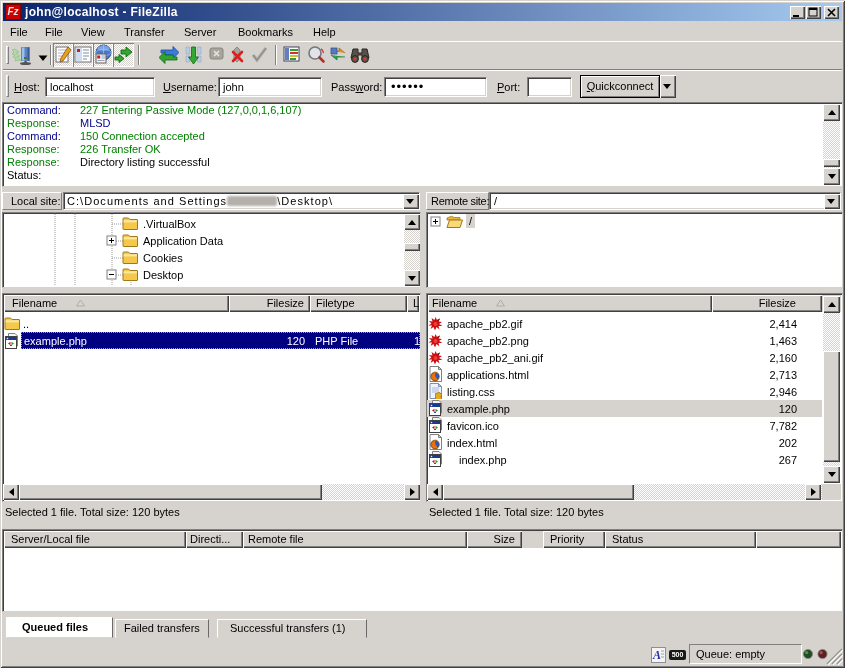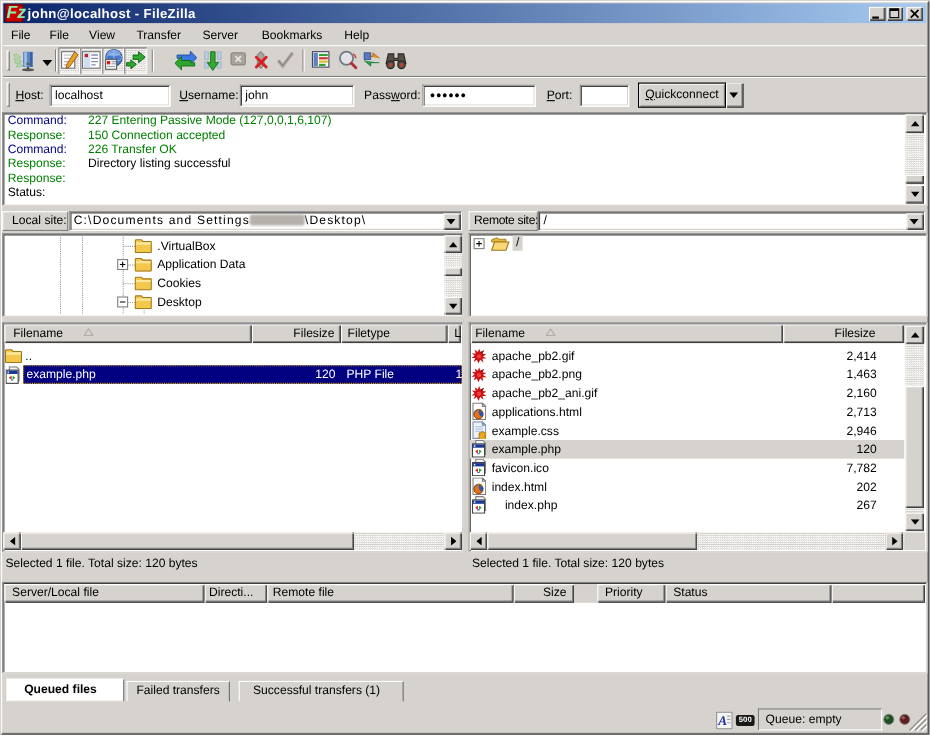--- a/index.html
+++ b/index.html
@@ -59,21 +59,21 @@
   <path d="M7.5 1 L9 4 L12 2.5 L10.5 5.5 L14 6 L11 8 L14.5 10 L10.5 10 L11.5 13.5 L8.5 11 L7 14.5 L5.5 11 L2.5 13 L4 9.5 L0.5 9.5 L3.5 7.5 L1 5 L4.5 5.5 L3.5 2 L6.5 4 Z" fill="#cc1010"></path>
   <path d="M9 4 L12 2.5 L10.5 5.5 L9.5 5 Z" fill="#881010"></path>
   <circle cx="7.5" cy="8" r="2" fill="#e84040"></circle>
 </g>
 </defs>
 </svg>
 
 <div class="abs" style="left:0;top:0;width:845px;height:668px; box-shadow: inset 1px 1px 0 #d6d3ce, inset -1px -1px 0 #404040, inset 2px 2px 0 #ffffff, inset -2px -2px 0 #808080; background:#d6d3ce;"></div>
 
 <div class="abs" style="left:3px;top:3px;width:839px;height:18px;background:linear-gradient(90deg,#0a246a,#a6caf0);"></div>
-<div class="abs" style="left:5px;top:4px;width:16px;height:16px;background:#cc0000;border:1px solid #7a0000;color:#86efac;font-weight:bold;font-style:italic;font-size:16px;line-height:14px;text-align:center;">Fz</div>
+<div class="abs" style="left:5px;top:4px;width:16px;height:16px;background:#cc0000;border:1px solid #7a0000;color:#e5e5e5;font-weight:bold;font-style:italic;font-size:10px;line-height:14px;text-align:center;">Fz</div>
 <div class="abs" style="left:25px;top:5px;color:#fff;font-weight:bold;font-size:12px;letter-spacing:0.3px;">john@localhost - FileZilla</div>
 <div class="abs btn3d" style="left:790px;top:6px;width:15px;height:13px;"><svg width="15" height="13">
       <rect x="3" y="9" width="6" height="2" fill="#000"></rect>
     </svg></div>
 <div class="abs btn3d" style="left:806px;top:6px;width:15px;height:13px;"><svg width="15" height="13">
       <rect x="3" y="2" width="8" height="8" fill="none" stroke="#000" stroke-width="1"></rect>
       <rect x="3" y="2" width="8" height="2" fill="#000"></rect>
     </svg></div>
 <div class="abs btn3d" style="left:824px;top:6px;width:15px;height:13px;"><svg width="15" height="13">
       <path d="M4 3 L11 10 M11 3 L4 10" stroke="#000" stroke-width="1.6"></path>
@@ -223,20 +223,21 @@
 <div class="abs" style="left:7px;top:104px;line-height:13px;">
 <div style="color:#00008b;">Command:</div>
 <div style="color:#008000;">Response:</div>
 <div style="color:#00008b;">Command:</div>
 <div style="color:#008000;">Response:</div>
 <div style="color:#008000;">Response:</div>
 <div style="color:#000;">Status:</div>
 </div>
 <div class="abs" style="left:80px;top:104px;line-height:13px;">
 <div style="color:#008000;">227 Entering Passive Mode (127,0,0,1,6,107)</div>
+<div style="color:#00008b;">MLSD</div>
 <div style="color:#008000;">150 Connection accepted</div>
 <div style="color:#008000;">226 Transfer OK</div>
 <div style="color:#000;">Directory listing successful</div>
 </div>
 
 <div class="abs dither" style="left:823px;top:104px;width:17px;height:81px;"></div>
 <div class="abs scrbtn" style="left:823px;top:104px;width:17px;height:17px;">
     <svg width="8" height="5">
       <path d="M4 0 L8 5 L0 5 Z" fill="#000"></path>
     </svg>
@@ -385,21 +386,21 @@
 <div class="abs" style="left:447px;top:352px;">apache_pb2_ani.gif</div>
 <div class="abs" style="left:712px;top:352px;width:85px;text-align:right;">2,160</div>
 <svg class="abs" style="left:429px;top:366px;" width="13" height="16">
     <use href="#htmlicon"></use>
   </svg>
 <div class="abs" style="left:447px;top:369px;">applications.html</div>
 <div class="abs" style="left:712px;top:369px;width:85px;text-align:right;">2,713</div>
 <svg class="abs" style="left:429px;top:383px;" width="13" height="16">
     <use href="#cssicon"></use>
   </svg>
-<div class="abs" style="left:447px;top:386px;">example.css</div>
+<div class="abs" style="left:447px;top:386px;">listing.css</div>
 <div class="abs" style="left:712px;top:386px;width:85px;text-align:right;">2,946</div>
 <div class="abs" style="left:427px;top:400px;width:395px;height:17px;background:#d6d3ce;"></div>
 <svg class="abs" style="left:429px;top:400px;" width="13" height="16">
     <use href="#phpicon"></use>
   </svg>
 <div class="abs" style="left:447px;top:403px;">example.php</div>
 <div class="abs" style="left:712px;top:403px;width:85px;text-align:right;">120</div>
 <svg class="abs" style="left:429px;top:417px;" width="13" height="16">
     <use href="#phpicon"></use>
   </svg>

